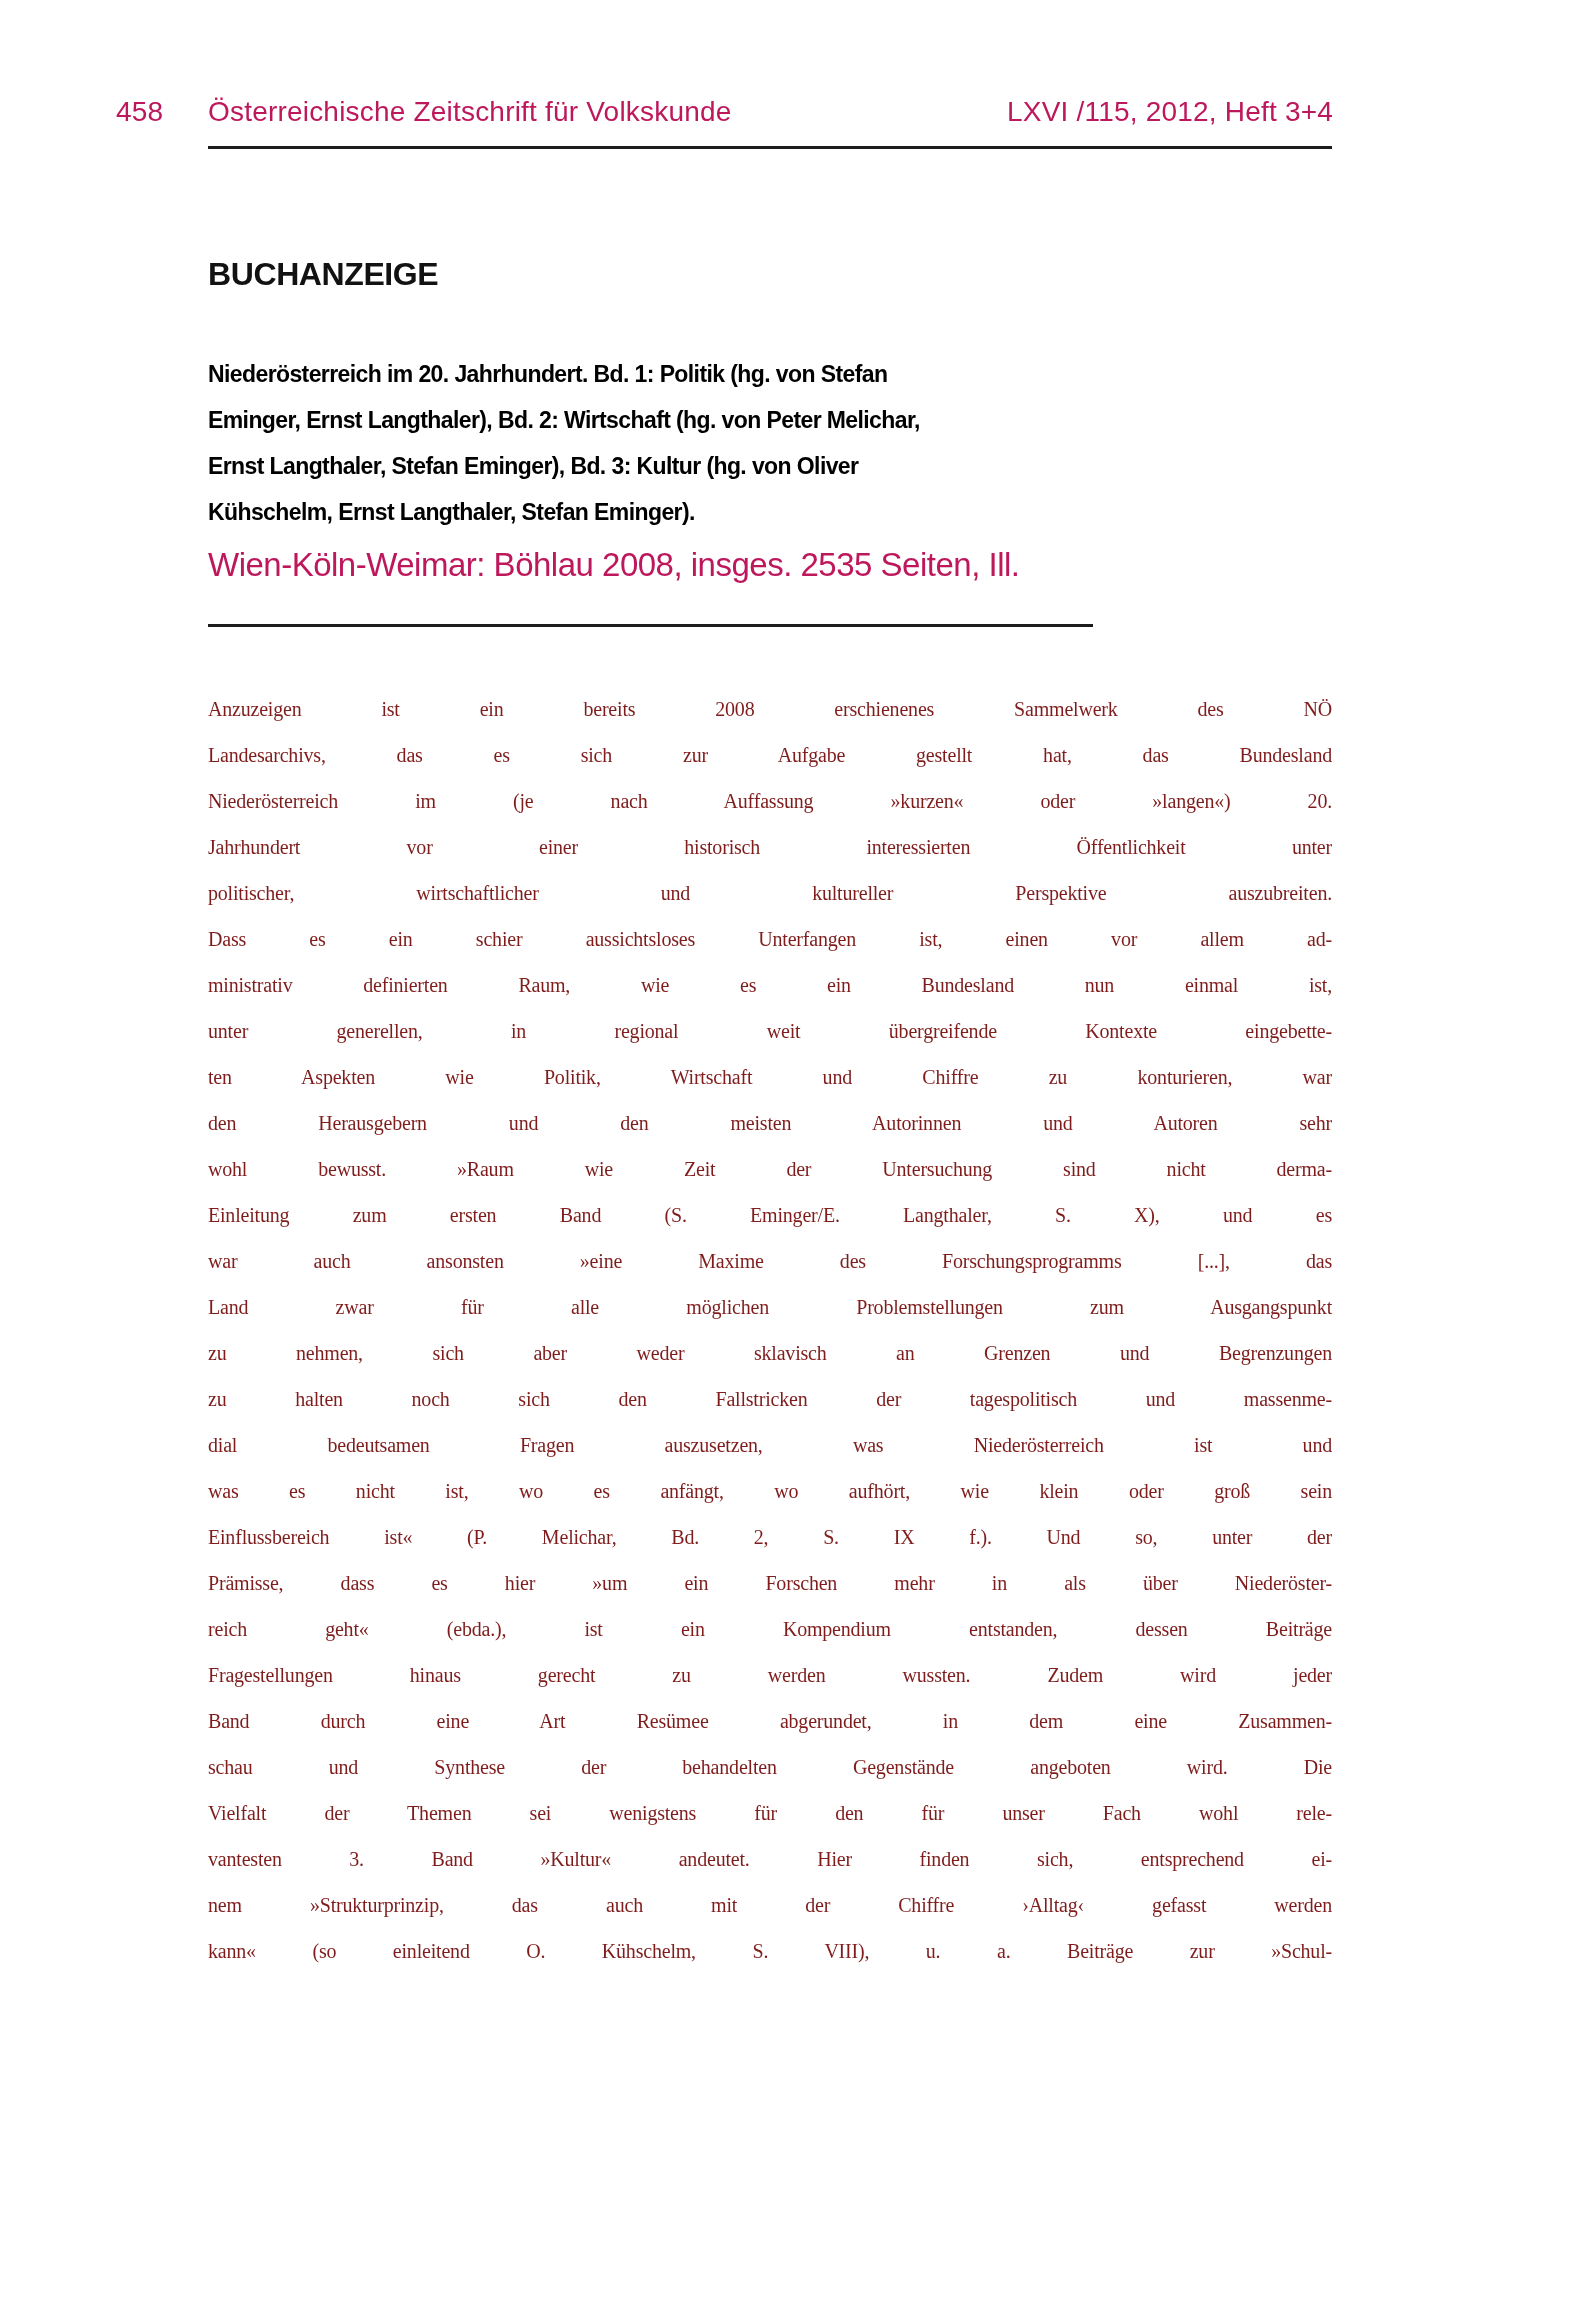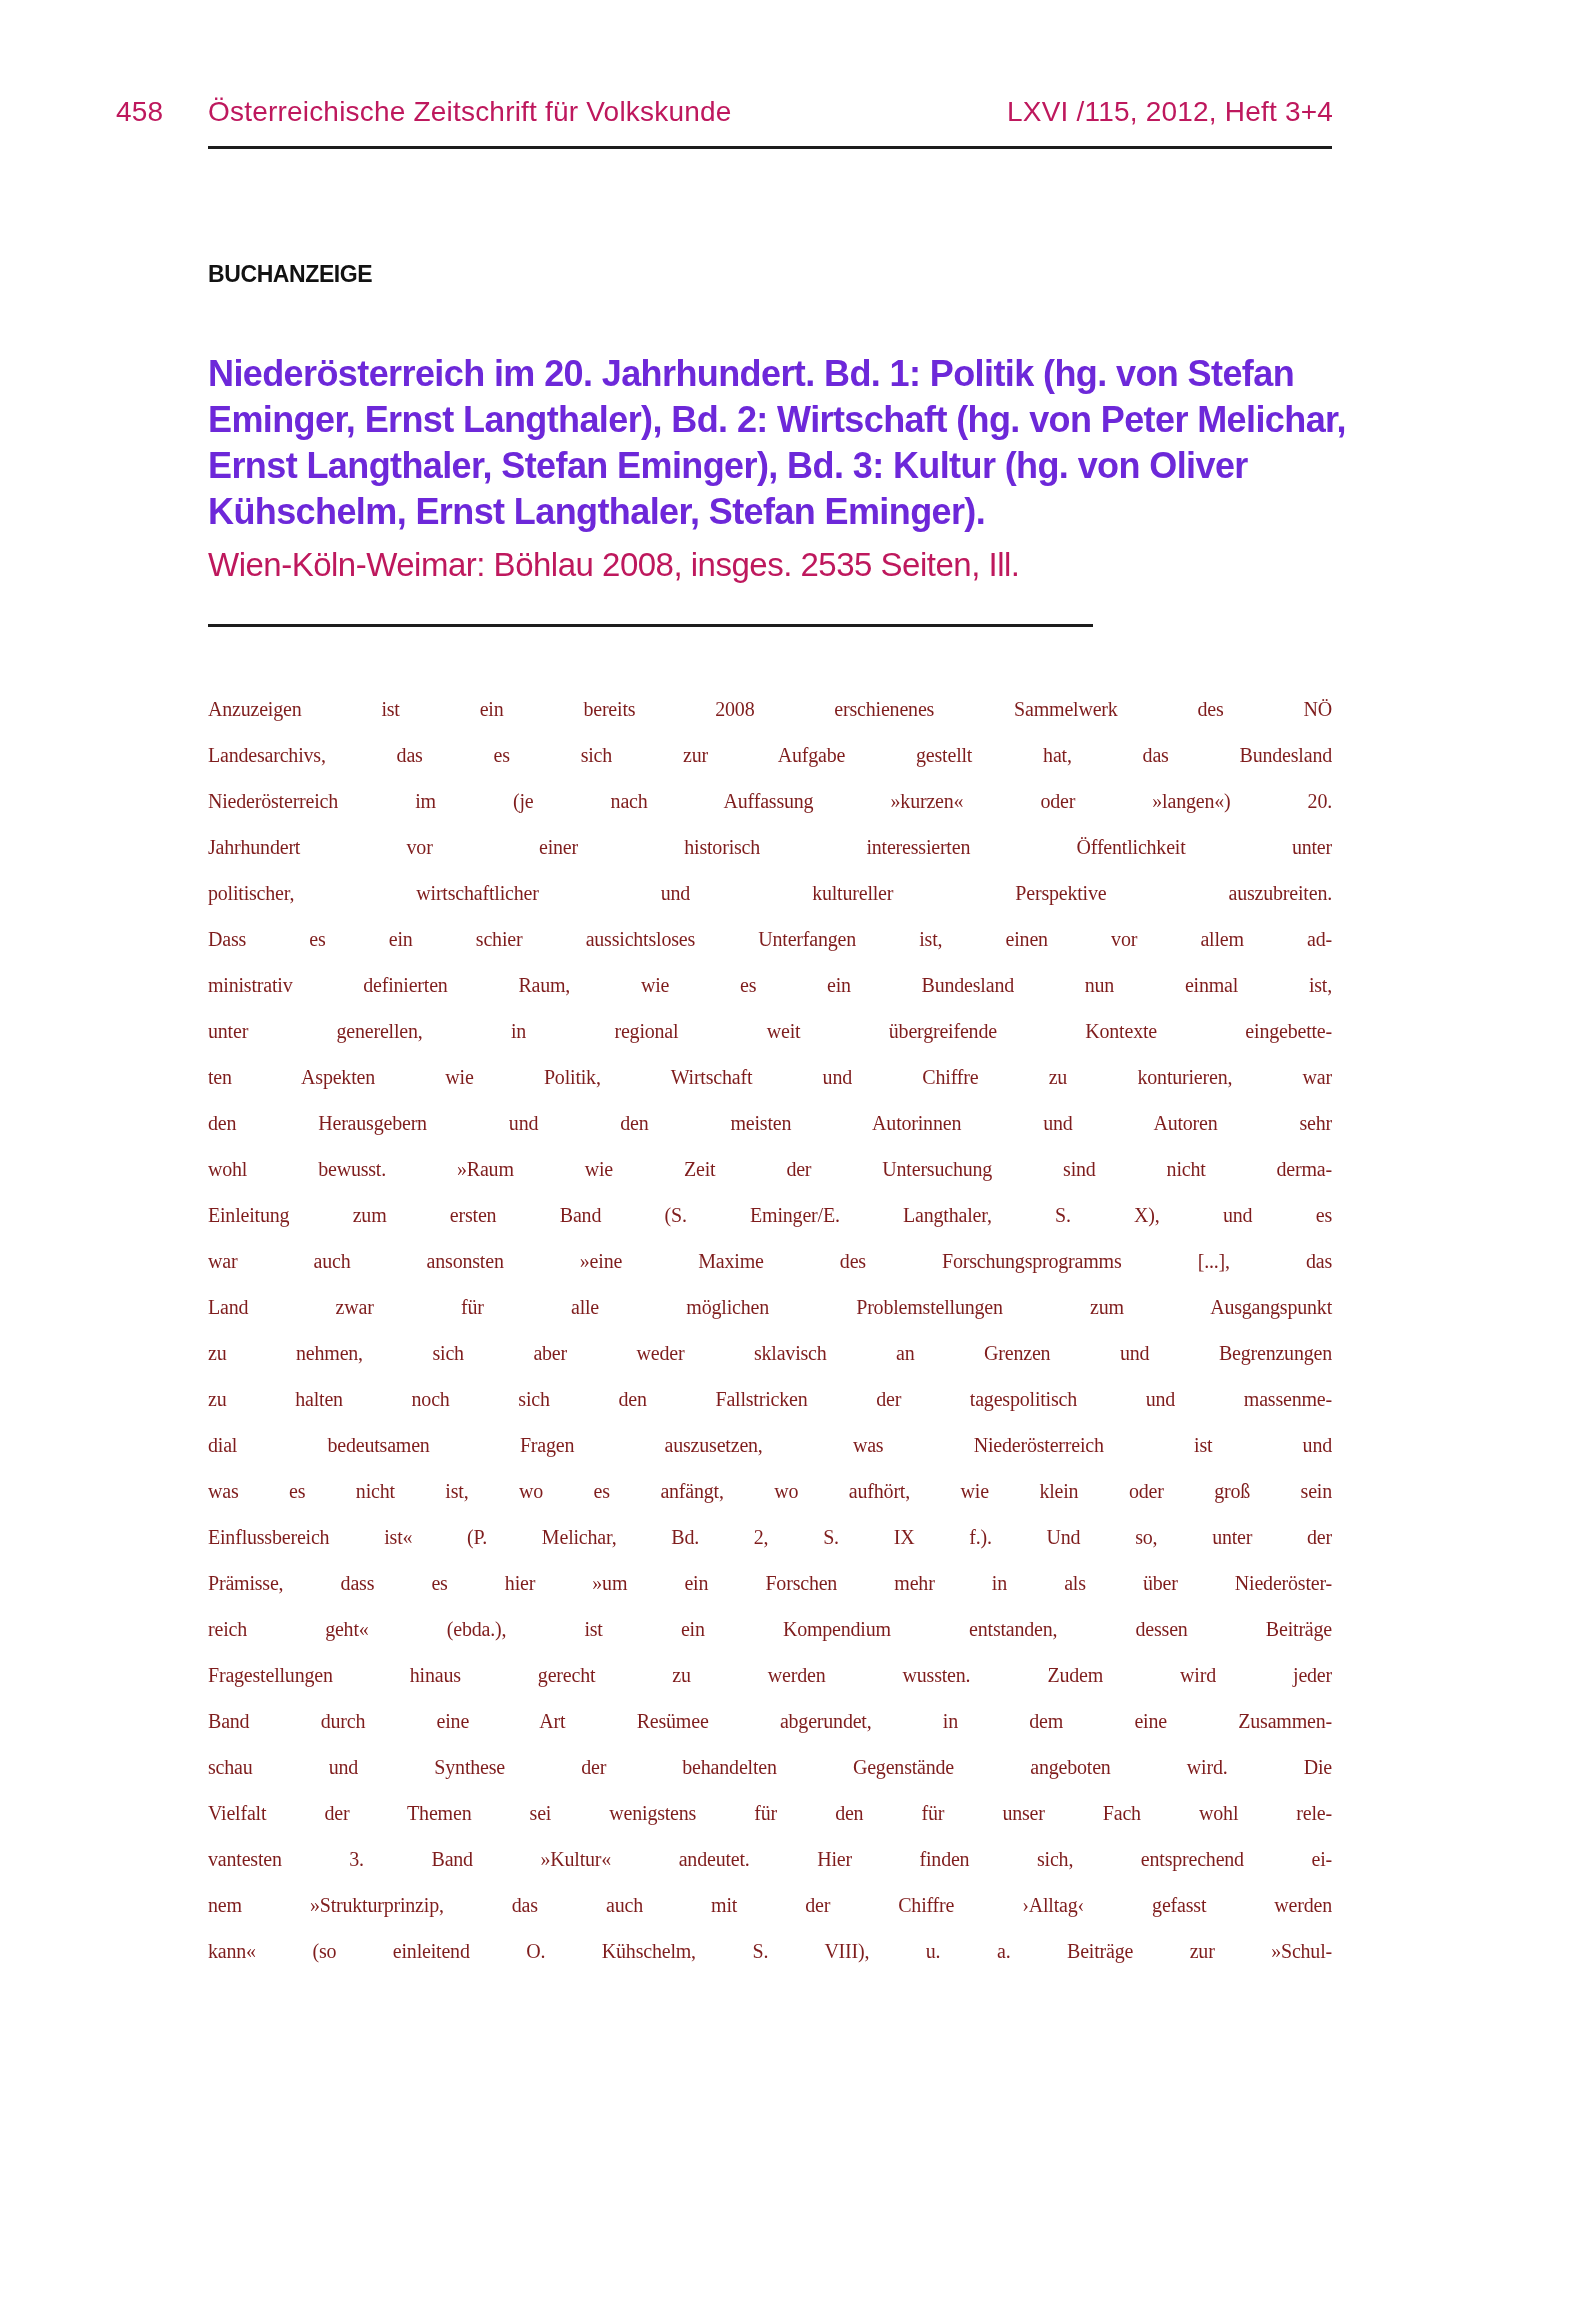--- a/index.html
+++ b/index.html
@@ -53,37 +53,37 @@
     height: 3.2px;
     background: #1c1c1c;
   }
   
   .section-heading {
     position: absolute;
     left: 208px;
     top: 255px;
     font-family: "Liberation Sans", sans-serif;
     font-weight: 700;
-    font-size: 23px;
+    font-size: 32px;
     line-height: 38px;
     letter-spacing: -0.4px;
     color: #121212;
   }
   
   .book-title {
     position: absolute;
     left: 208px;
     top: 351px;
     width: 1164px;
     font-family: "Liberation Sans", sans-serif;
     font-weight: 700;
-    font-size: 36px;
+    font-size: 23px;
     line-height: 46px;
     letter-spacing: -0.6px;
-    color: #6d28d9;
+    color: #000000;
   }
   .book-imprint {
     position: absolute;
     left: 208px;
     top: 542px;
     width: 1164px;
     font-family: "Liberation Sans", sans-serif;
     font-weight: 400;
     font-size: 33px;
     line-height: 46px;

